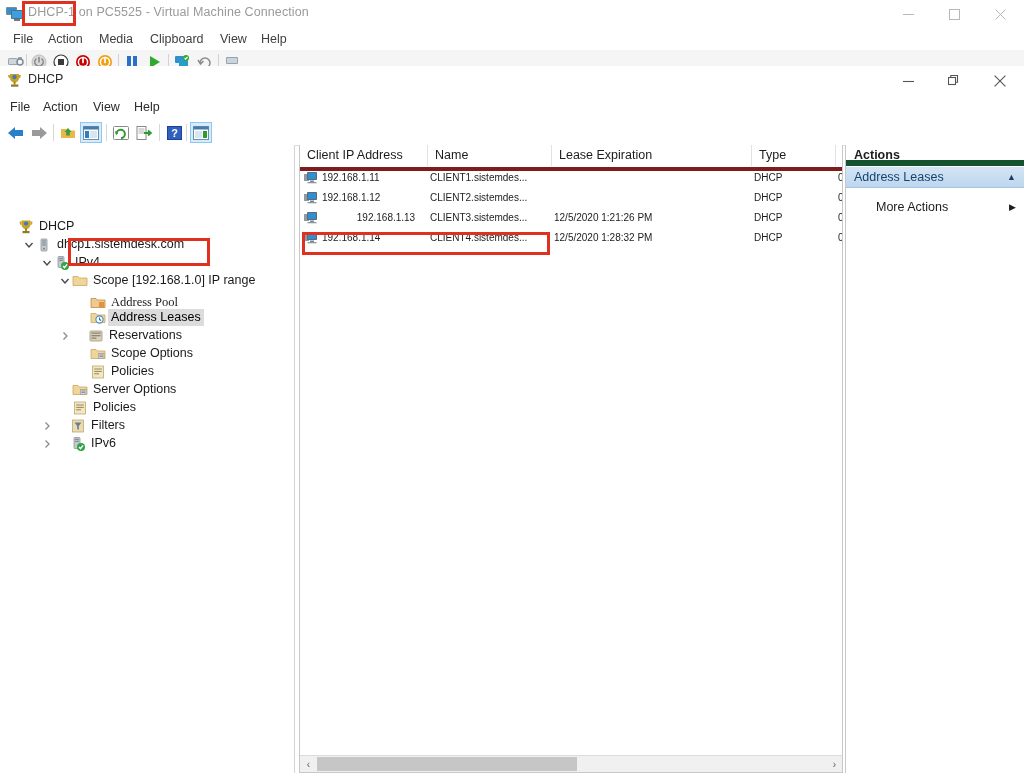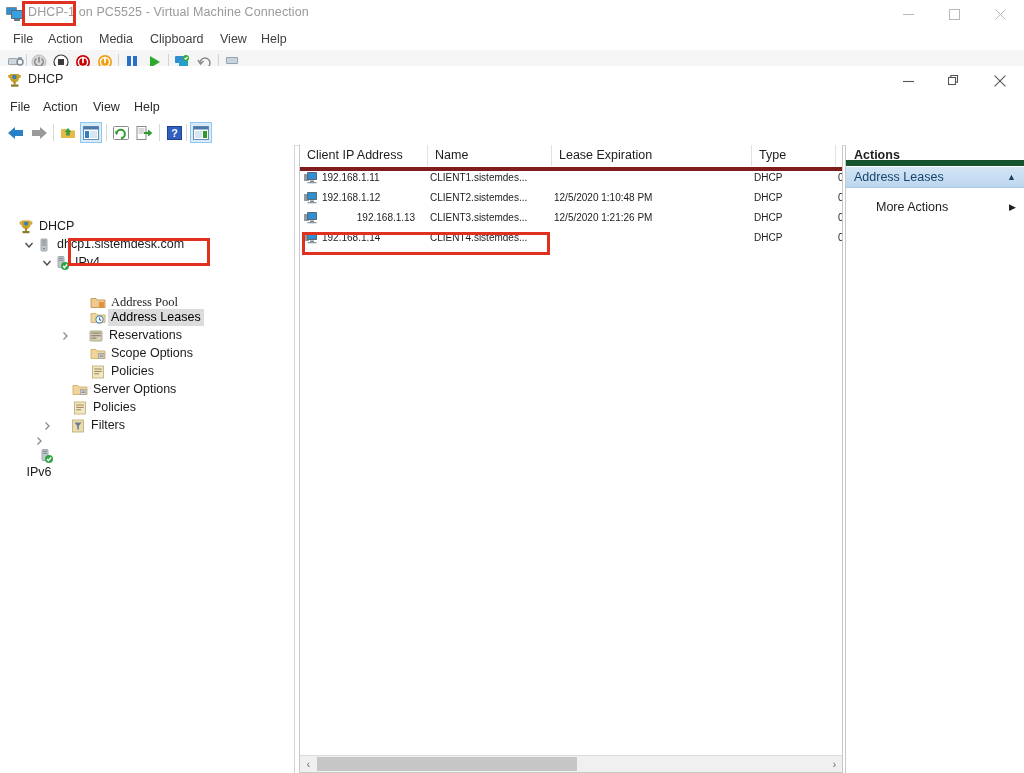--- a/index.html
+++ b/index.html
@@ -621,20 +621,33 @@
             <rect x="4" y="1.5" width="6" height="11" rx="0.8" fill="#c3c9cd" stroke="#8e989e" stroke-width="0.8"></rect>
             <rect x="5.1" y="2.8" width="3.8" height="1.1" fill="#7f8a91"></rect>
             <rect x="5.1" y="4.8" width="3.8" height="1.1" fill="#7f8a91"></rect>
             <circle cx="11" cy="11" r="4" fill="#2fa545"></circle>
             <path d="M9.1 11 L10.5 12.6 L13.1 9.4" fill="none" stroke="#ffffff" stroke-width="1.5"></path>
           </svg>
         </span>
         <span class="tree-label">IPv4</span>
       </div>
 
+      <div class="tree-node" style="left:58px; top:126px;">
+        <span class="tw">
+          <svg width="10" height="10" viewBox="0 0 10 10">
+              <polyline points="1.5,3 5,7 8.5,3" fill="none" stroke="#4a4a4a" stroke-width="1.4"></polyline>
+            </svg>
+        </span>
+        <span class="tree-icon">
+          <svg width="16" height="16" viewBox="0 0 16 16">
+            <path d="M1 3.5 L6 3.5 L7.3 5 L15 5 L15 12.5 L1 12.5 Z" fill="#f0d59a" stroke="#c8a85e" stroke-width="0.8"></path>
+          </svg>
+        </span>
+        <span class="tree-label">Scope [192.168.1.0] IP range</span>
+      </div>
 
       <div class="tree-node" style="left:76px; top:148px;font-family:Liberation Serif, serif;">
         <span class="tw"></span>
         <span class="tree-icon">
           <svg width="16" height="16" viewBox="0 0 16 16">
             <path d="M1 3.5 L6 3.5 L7.3 5 L15 5 L15 12.5 L1 12.5 Z" fill="#efc98f" stroke="#c08a3e" stroke-width="0.8"></path>
             <rect x="9" y="7" width="5" height="5" fill="#e08a2e" opacity="0.85"></rect>
           </svg>
         </span>
         <span class="tree-label">Address Pool</span>
@@ -729,21 +742,21 @@
         </span>
         <span class="tree-icon" style="margin-left:16px;">
           <svg width="16" height="16" viewBox="0 0 16 16">
             <rect x="2.5" y="2" width="11" height="12" fill="#e8dcb5" stroke="#bfa96a" stroke-width="0.8"></rect>
             <path d="M4.5 4.5 L11.5 4.5 L8.8 8 L8.8 12 L7.2 11 L7.2 8 Z" fill="#6c7c8c"></path>
           </svg>
         </span>
         <span class="tree-label">Filters</span>
       </div>
 
-      <div class="tree-node" style="left:22px; top:289px;flex-direction:column;">
+      <div class="tree-node" style="left:40px; top:289px;">
         <span class="tw">
           <svg width="10" height="10" viewBox="0 0 10 10">
               <polyline points="3.5,1.5 7,5 3.5,8.5" fill="none" stroke="#8a8a8a" stroke-width="1.3"></polyline>
             </svg>
         </span>
         <span class="tree-icon" style="margin-left:16px;">
           <svg width="16" height="16" viewBox="0 0 16 16">
             <rect x="4" y="1.5" width="6" height="11" rx="0.8" fill="#c3c9cd" stroke="#8e989e" stroke-width="0.8"></rect>
             <rect x="5.1" y="2.8" width="3.8" height="1.1" fill="#7f8a91"></rect>
             <rect x="5.1" y="4.8" width="3.8" height="1.1" fill="#7f8a91"></rect>
@@ -786,21 +799,20 @@
           <svg width="15" height="14" viewBox="0 0 15 14">
             <rect x="0" y="3" width="5" height="7" fill="#8e9aa4"></rect>
             <rect x="3" y="1" width="10" height="8" rx="0.8" fill="#5b6a78"></rect>
             <rect x="4" y="2" width="8" height="6" fill="#2f8fd0"></rect>
             <rect x="6" y="9.5" width="4" height="1.6" fill="#7a8691"></rect>
             <rect x="3.5" y="11" width="9" height="1.3" fill="#8e9aa4"></rect>
           </svg>
         </span>
         <span class="cell cell-ip" style="left:0px;   width:128px;">192.168.1.12</span>
         <span class="cell" style="left:130px; width:124px;">CLIENT2.sistemdes...</span>
-        <span class="cell" style="left:254px; width:200px;">12/5/2020 1:10:48 PM</span>
         <span class="cell" style="left:454px; width:84px;">DHCP</span>
         <span class="cell" style="left:538px; width:16px;">0</span>
       </div>
 
       <div class="list-row" style="top:63px;">
         <span class="row-icon">
           <svg width="15" height="14" viewBox="0 0 15 14">
             <rect x="0" y="3" width="5" height="7" fill="#8e9aa4"></rect>
             <rect x="3" y="1" width="10" height="8" rx="0.8" fill="#5b6a78"></rect>
             <rect x="4" y="2" width="8" height="6" fill="#2f8fd0"></rect>
@@ -820,20 +832,21 @@
           <svg width="15" height="14" viewBox="0 0 15 14">
             <rect x="0" y="3" width="5" height="7" fill="#8e9aa4"></rect>
             <rect x="3" y="1" width="10" height="8" rx="0.8" fill="#5b6a78"></rect>
             <rect x="4" y="2" width="8" height="6" fill="#2f8fd0"></rect>
             <rect x="6" y="9.5" width="4" height="1.6" fill="#7a8691"></rect>
             <rect x="3.5" y="11" width="9" height="1.3" fill="#8e9aa4"></rect>
           </svg>
         </span>
         <span class="cell cell-ip" style="left:0px;   width:128px;">192.168.1.14</span>
         <span class="cell" style="left:130px; width:124px;">CLIENT4.sistemdes...</span>
+        <span class="cell" style="left:254px; width:200px;">12/5/2020 1:28:32 PM</span>
         <span class="cell" style="left:454px; width:84px;">DHCP</span>
         <span class="cell" style="left:538px; width:16px;">0</span>
       </div>
 
       <div id="hscroll">
         <span class="scroll-arrow" style="left:0;">‹</span>
         <div id="hscroll-thumb"></div>
         <span class="scroll-arrow" style="right:0;">›</span>
       </div>
     </div>

